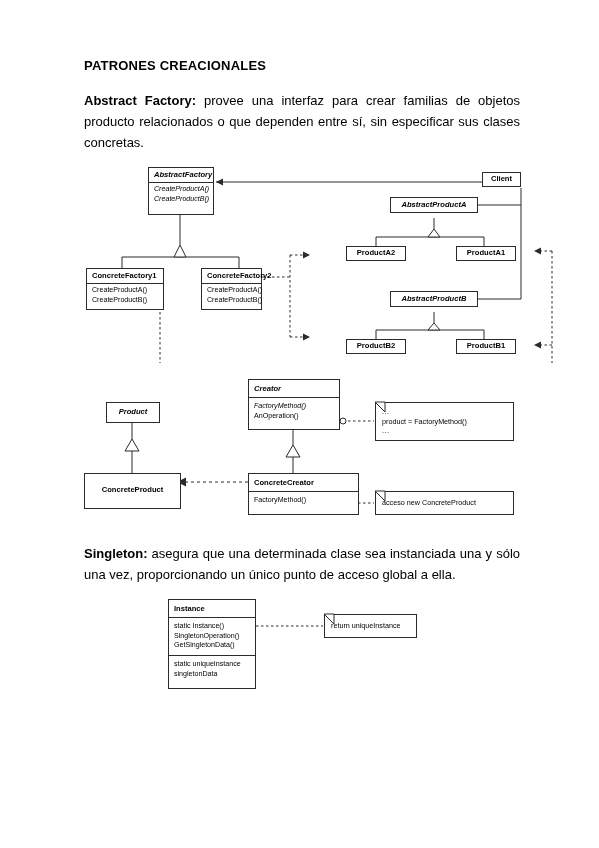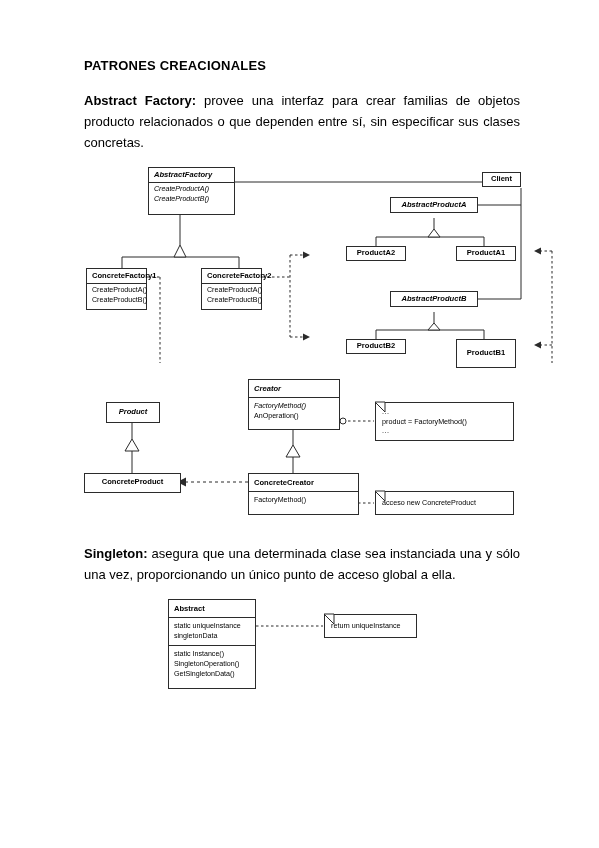--- a/index.html
+++ b/index.html
@@ -193,37 +193,37 @@
         </g>
 
         <g fill="#2b2b2b">
           <polygon points="226,88 219,84.5 219,91.5"></polygon>
           <polygon points="226,170 219,166.5 219,173.5"></polygon>
           <polygon points="450,84 457,80.5 457,87.5"></polygon>
           <polygon points="450,178 457,174.5 457,181.5"></polygon>
         </g>
       </svg>
 
-      <div class="uml" style="left:64px; top:0px; width:87px; height:48px;">
+      <div class="uml" style="left:64px; top:0px; width:66px; height:48px;">
         <div class="sec">
           <div class="name abstract">AbstractFactory</div>
         </div>
         <div class="sec">
           <div class="row italic">CreateProductA()</div>
           <div class="row italic">CreateProductB()</div>
         </div>
       </div>
 
       <div class="uml solo" style="left:398px; top:5px; width:39px; height:15px;">
         <div class="sec">
           <div class="name">Client</div>
         </div>
       </div>
 
-      <div class="uml" style="left:2px; top:101px; width:61px; height:42px;">
+      <div class="uml" style="left:2px; top:101px; width:78px; height:42px;">
         <div class="sec">
           <div class="name">ConcreteFactory1</div>
         </div>
         <div class="sec">
           <div class="row">CreateProductA()</div>
           <div class="row">CreateProductB()</div>
         </div>
       </div>
 
       <div class="uml" style="left:117px; top:101px; width:61px; height:42px;">
@@ -259,21 +259,21 @@
           <div class="name abstract">AbstractProductB</div>
         </div>
       </div>
 
       <div class="uml solo" style="left:262px; top:172px; width:60px; height:15px;">
         <div class="sec">
           <div class="name">ProductB2</div>
         </div>
       </div>
 
-      <div class="uml solo" style="left:372px; top:172px; width:60px; height:29px;">
+      <div class="uml solo" style="left:372px; top:172px; width:60px; height:15px;">
         <div class="sec">
           <div class="name">ProductB1</div>
         </div>
       </div>
     </div>
 
 
     <div class="diagram" style="height:150px; margin-top:14px;">
 
       <svg width="436" height="150">
@@ -307,21 +307,21 @@
           <circle cx="259" cy="126" r="3"></circle>
         </g>
       </svg>
 
       <div class="uml solo" style="left:22px; top:25px; width:54px; height:21px;">
         <div class="sec">
           <div class="name abstract">Product</div>
         </div>
       </div>
 
-      <div class="uml solo" style="left:0px; top:96px; width:97px; height:20px;text-align:right;">
+      <div class="uml solo" style="left:0px; top:96px; width:97px; height:36px;text-align:right;">
         <div class="sec">
           <div class="name">ConcreteProduct</div>
         </div>
       </div>
 
       <div class="uml" style="left:164px; top:2px; width:92px; height:51px;">
         <div class="sec" style="padding-top:4px; padding-bottom:4px;">
           <div class="name abstract">Creator</div>
         </div>
         <div class="sec" style="padding-top:4px;">
@@ -372,31 +372,31 @@
         <g stroke="#2b2b2b" stroke-width="1" fill="none" stroke-dasharray="2.5,2.5">
           <line x1="152" y1="27" x2="239" y2="27"></line>
         </g>
         <g stroke="#2b2b2b" stroke-width="1" fill="#ffffff">
           <circle cx="147" cy="27" r="3"></circle>
         </g>
       </svg>
 
       <div class="uml" style="left:84px; top:0px; width:88px; height:90px;">
         <div class="sec" style="padding-top:4px; padding-bottom:4px;">
-          <div class="name">Abstract</div>
-        </div>
-        <div class="sec" style="padding-top:4px; padding-bottom:4px;">
-          <div class="row">static uniqueInstance</div>
-          <div class="row">singletonData</div>
+          <div class="name">Instance</div>
         </div>
         <div class="sec" style="padding-top:4px; padding-bottom:4px;">
           <div class="row">static Instance()</div>
           <div class="row">SingletonOperation()</div>
           <div class="row">GetSingletonData()</div>
         </div>
+        <div class="sec" style="padding-top:4px; padding-bottom:4px;">
+          <div class="row">static uniqueInstance</div>
+          <div class="row">singletonData</div>
+        </div>
       </div>
 
       <div class="note" style="left:240px; top:15px; width:93px; height:24px;">
         <div class="body">
           <div class="line">return uniqueInstance</div>
         </div>
         <svg class="fold" viewBox="0 0 10 10">
           <polygon points="0,0 10,0 10,10" fill="#ffffff" stroke="#2b2b2b" stroke-width="1"></polygon>
           <line x1="0" y1="0" x2="10" y2="10" stroke="#2b2b2b" stroke-width="1"></line>
         </svg>

